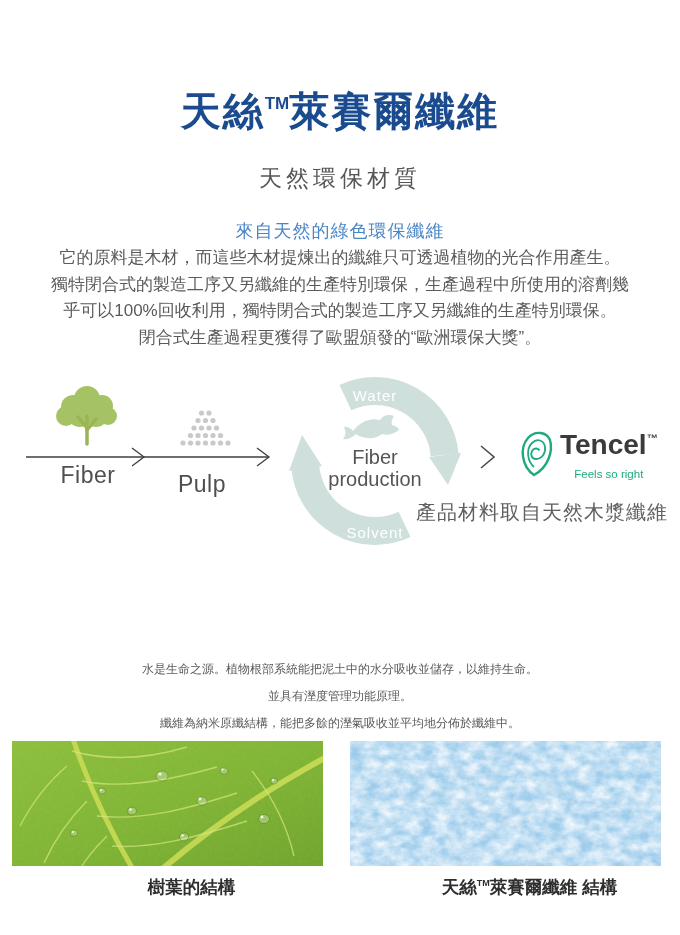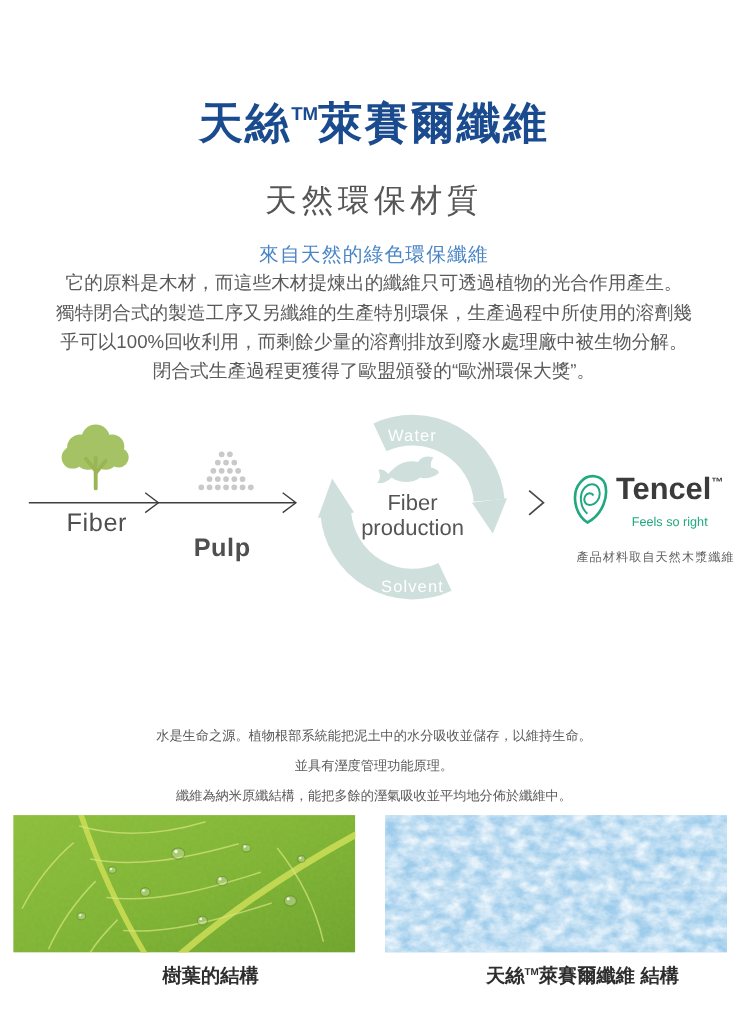--- a/index.html
+++ b/index.html
@@ -2,54 +2,54 @@
 <html><head>
 <meta charset="utf-8">
 <style>
   html,body{margin:0;padding:0;background:#fff;}
   body{font-family:"Liberation Sans","DejaVu Sans",sans-serif;}
   #page{position:relative;width:680px;height:935px;background:#ffffff;overflow:hidden;margin:16px auto;}
   .abs{position:absolute;}
   .center{left:0;right:0;text-align:center;}
   .page-title{top:68px;font-size:40px;font-weight:bold;color:#1a4b8f;letter-spacing:2px;}
   .page-title .tm{font-size:17px;position:relative;top:-16px;letter-spacing:0;}
-  .s1-heading{top:147px;font-size:29px;font-weight:400;color:#565656;letter-spacing:4px;}
+  .s1-heading{top:147px;font-size:23px;font-weight:400;color:#565656;letter-spacing:4px;}
   .s1-sub{top:203px;font-size:18px;color:#4a85c5;letter-spacing:1px;}
   .s1-body{top:229px;font-size:17px;line-height:26.5px;color:#5a5a5a;}
   .s2-heading{top:580px;font-size:33px;font-weight:300;color:#565656;letter-spacing:5px;}
   .s2-body{top:640px;font-size:12px;line-height:27px;color:#5a5a5a;}
   .proc-label{font-size:23px;font-weight:300;color:#4f4f4f;text-align:center;letter-spacing:.5px;}
   .wood-label{left:44px;top:446px;width:88px;}
-  .pulp-label{left:162px;top:468px;width:80px;font-weight:bold;}
+  .pulp-label{left:162px;top:455px;width:80px;}
   .tencel-block{left:518px;top:414px;display:flex;align-items:flex-start;}
   .tencel-text{margin-left:6px;text-align:center;}
   .tencel-name{font-size:28px;font-weight:bold;color:#3b3b3b;line-height:30px;}
   .tencel-name .tm{font-size:11px;position:relative;top:-12px;}
   .tencel-tagline{font-size:11.5px;color:#20a87e;margin-top:3px;}
-  .proc-note{right:12px;top:483px;font-size:11px;color:#606060;letter-spacing:1px;}
+  .proc-note{right:12px;top:483px;font-size:20px;color:#606060;letter-spacing:1px;}
   .figure{top:725px;width:359px;}
   .figure-leaf{left:12px;}
   .figure-fiber{left:350px;}
   .figure svg.texture{display:block;width:311px;height:125px;}
   .fig-caption{margin-top:9px;text-align:center;font-size:17.5px;font-weight:bold;color:#2e2e2e;}
   .fig-caption .tm{font-size:9px;position:relative;top:-7px;font-weight:bold;}
 </style>
 </head>
 <body>
 
 <div id="page">
 
   <div class="abs center page-title"><span>天絲</span><span class="tm">TM</span><span>萊賽爾纖維</span></div>
 
   <div class="abs center s1-heading">天然環保材質</div>
   <div class="abs center s1-sub">來自天然的綠色環保纖維</div>
   <div class="abs center s1-body">
     <div>它的原料是木材，而這些木材提煉出的纖維只可透過植物的光合作用產生。</div>
     <div>獨特閉合式的製造工序又另纖維的生產特別環保，生產過程中所使用的溶劑幾</div>
-    <div>乎可以100%回收利用，而剩餘少量的溶劑排放到廢水處理廠中被生物分解。</div>
+    <div>乎可以100%回收利用，獨特閉合式的製造工序又另纖維的生產特別環保。</div>
     <div>閉合式生產過程更獲得了歐盟頒發的“歐洲環保大獎”。</div>
   </div>
 
   <svg class="abs" style="left:52px;top:368px;" width="70" height="64" viewBox="0 0 70 64">
     <g fill="#a5c264">
       <circle cx="21" cy="23" r="12"></circle>
       <circle cx="35" cy="15" r="13"></circle>
       <circle cx="50" cy="22" r="11"></circle>
       <circle cx="14" cy="32" r="10"></circle>
       <circle cx="56" cy="32" r="9"></circle>

